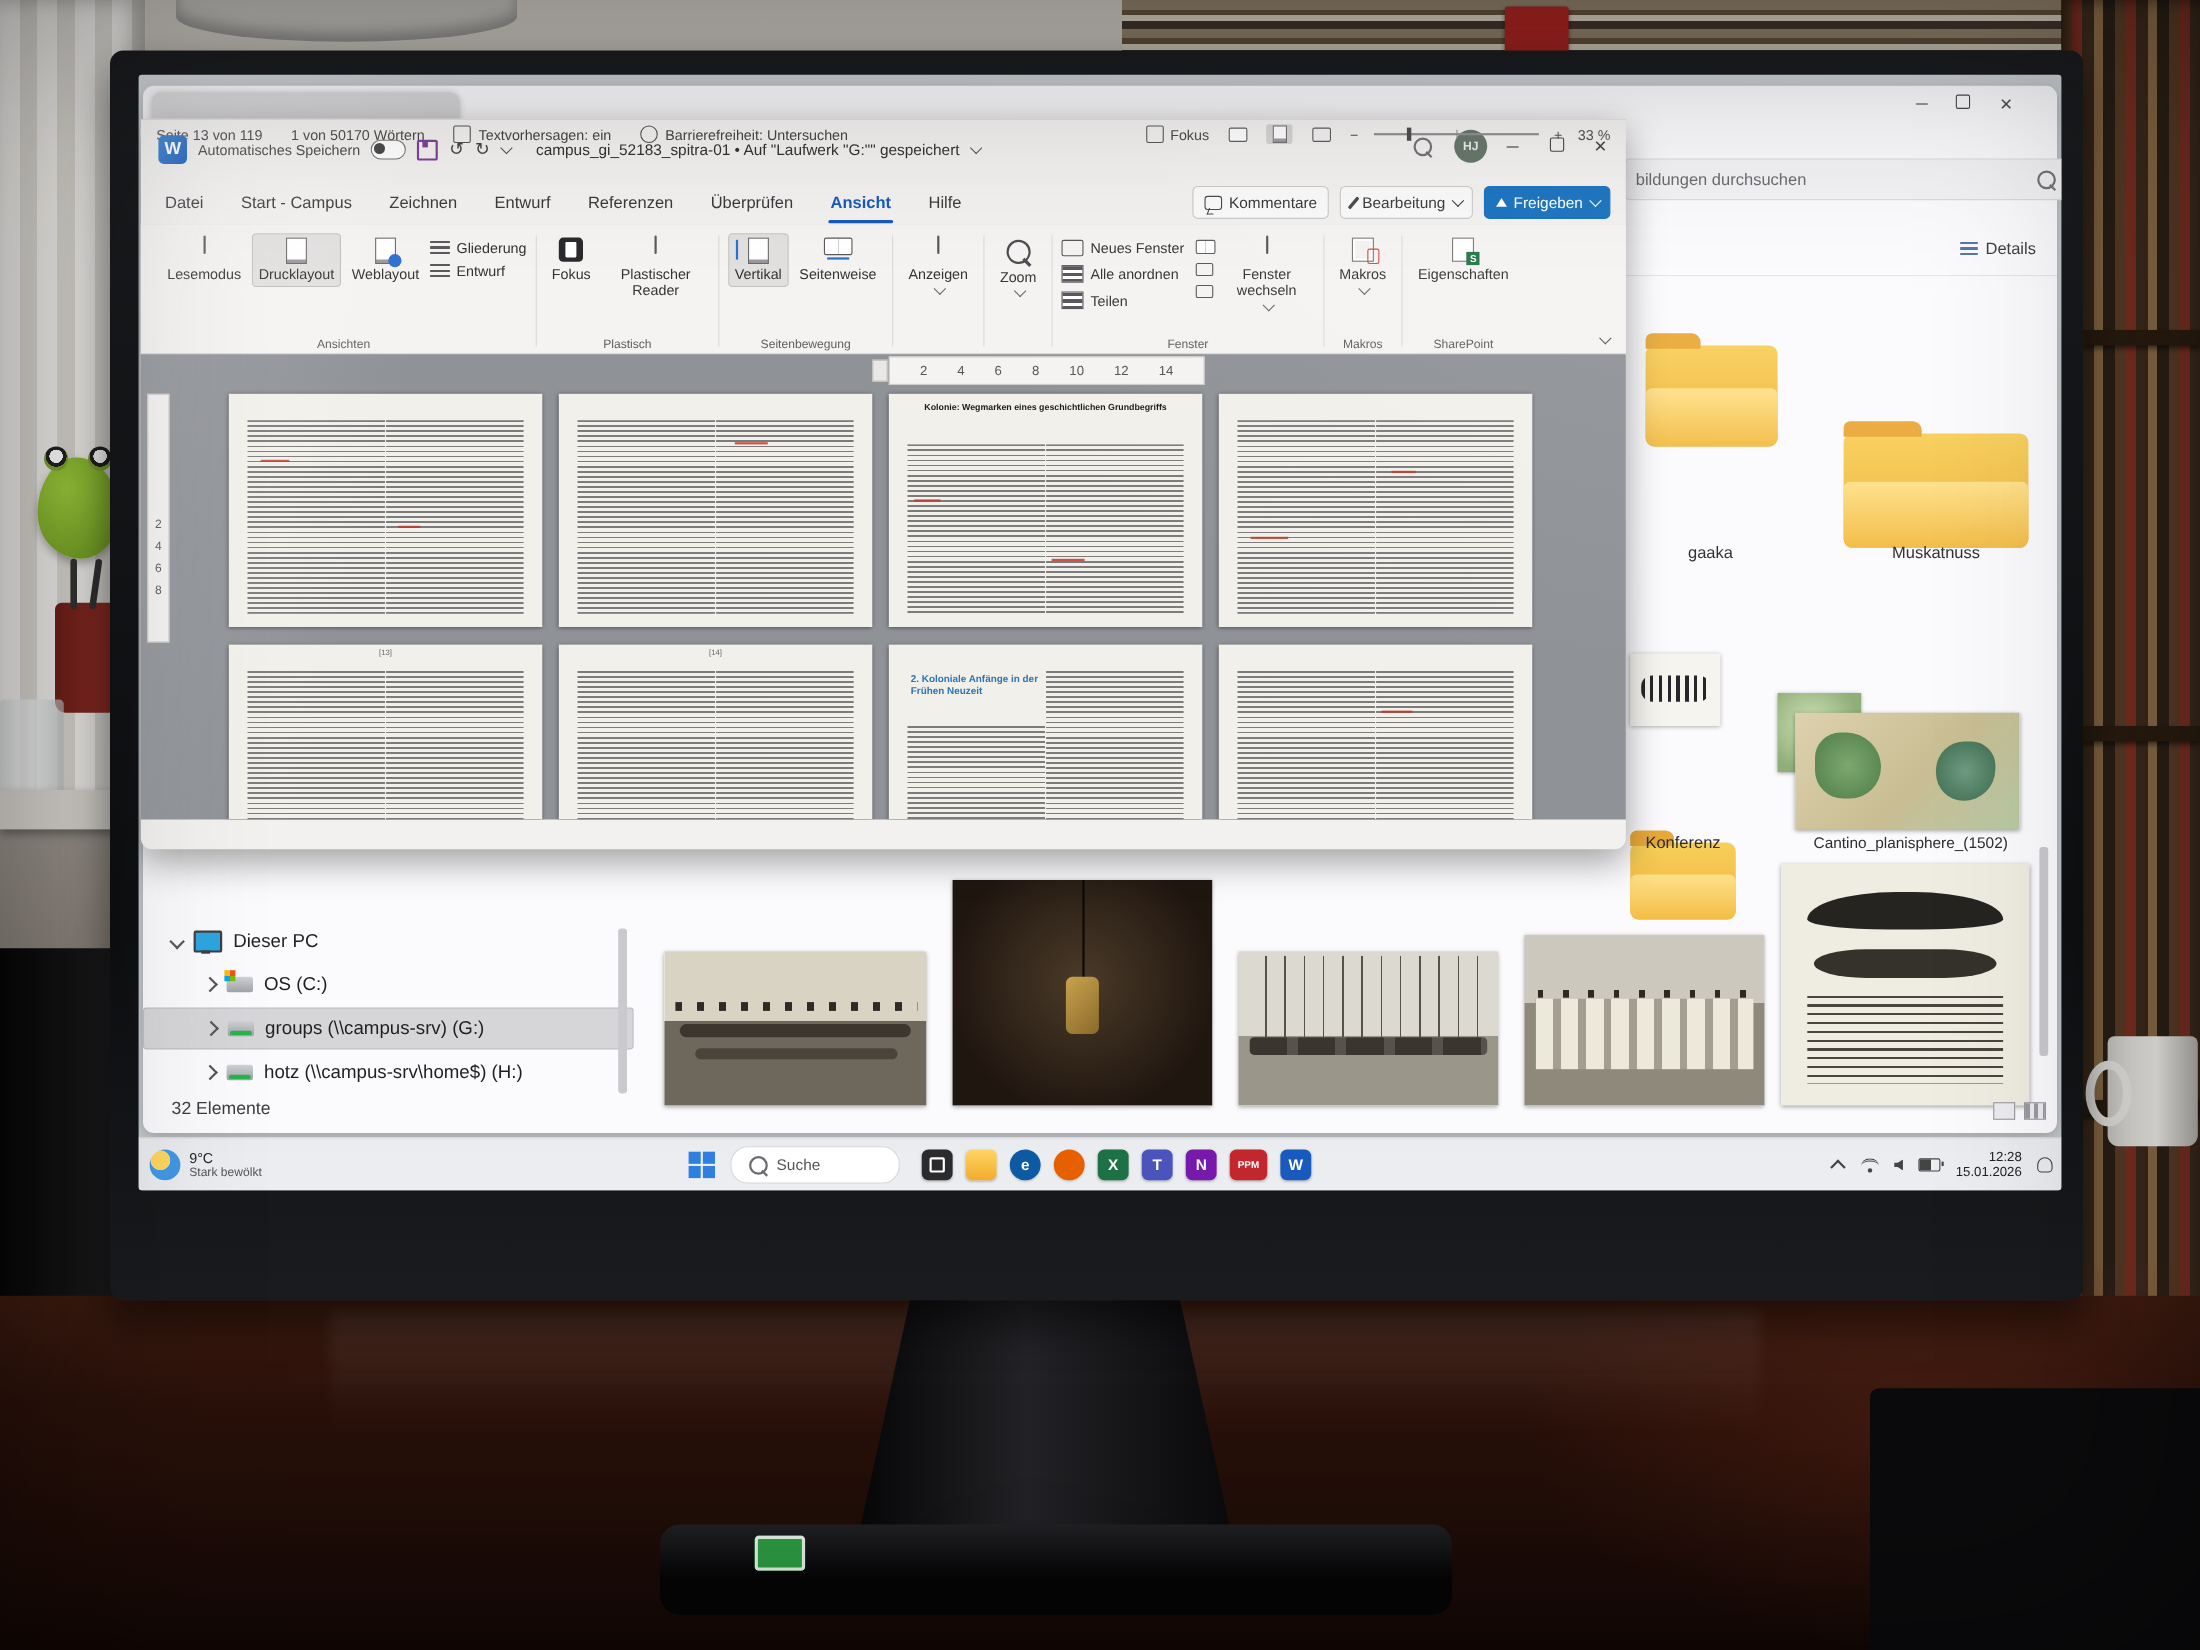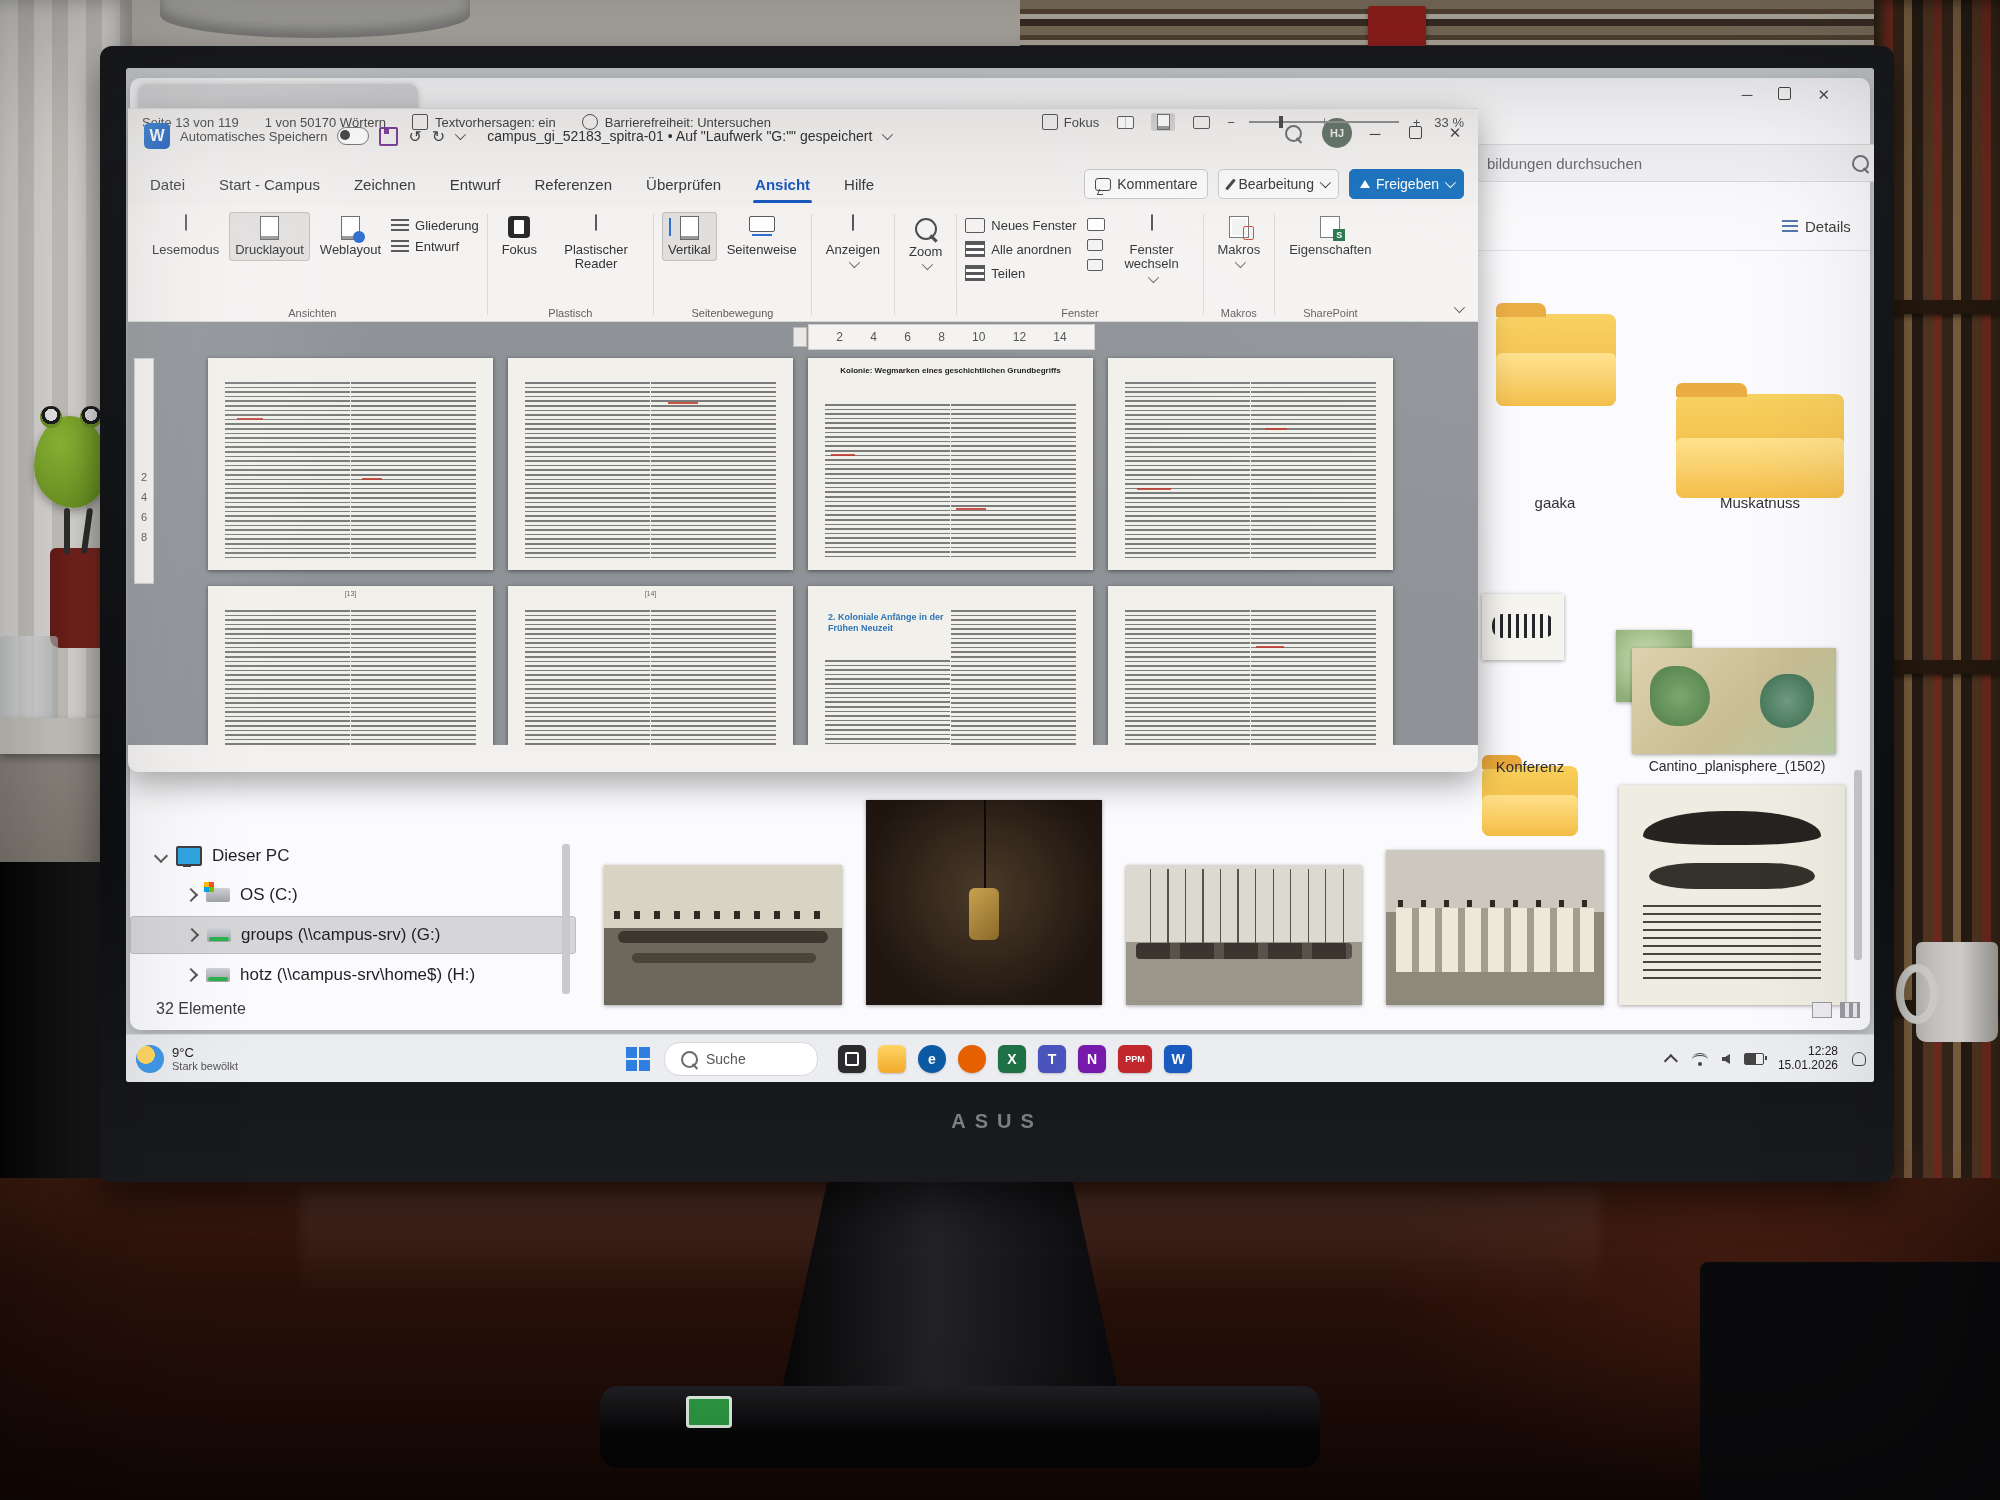--- a/index.html
+++ b/index.html
@@ -236,21 +236,20 @@
   <div class="a desk-glow"></div>
   <div class="a refl"></div>
   <div class="a darkbox"></div>
   <div class="a mug"></div>
 
   <div class="a stand-neck"></div>
   <div class="a stand-base"></div>
   <div class="a sticker"></div>
 
   <div class="a monitor">
-    <div class="a brand">ASUS</div>
 
     <div class="a screen">
 
       <div class="a explorer">
         <div class="ex-cap">
           <span>─</span>
           <span><span class="maxbox"></span></span>
           <span>✕</span>
         </div>
         <div class="ex-search">

